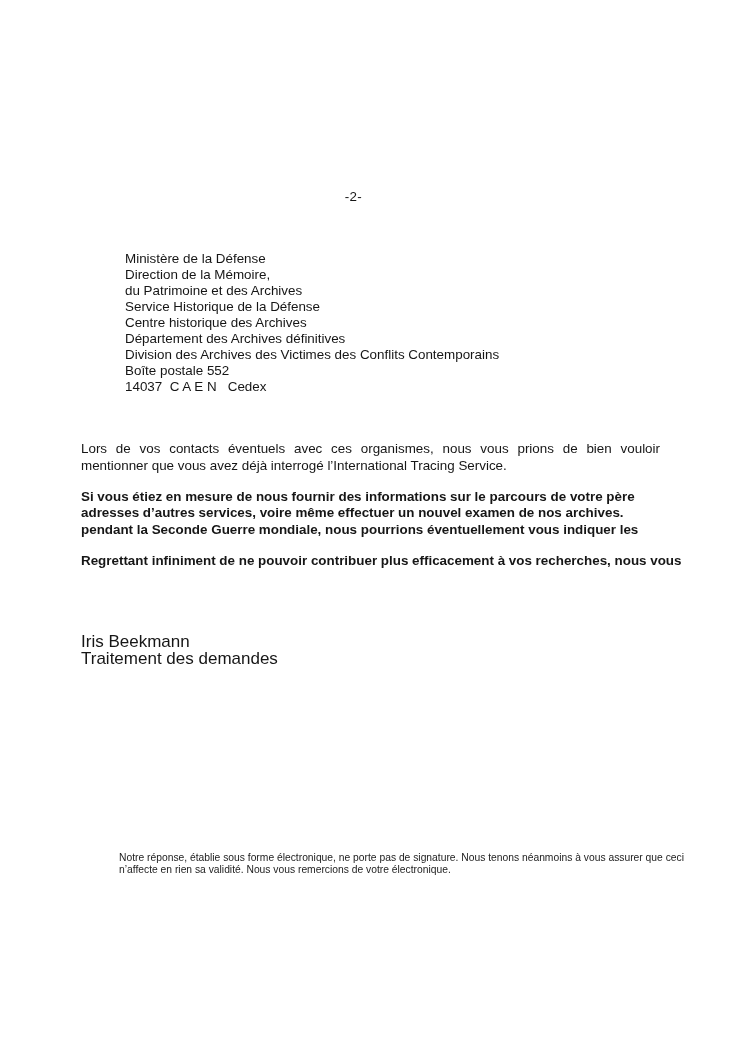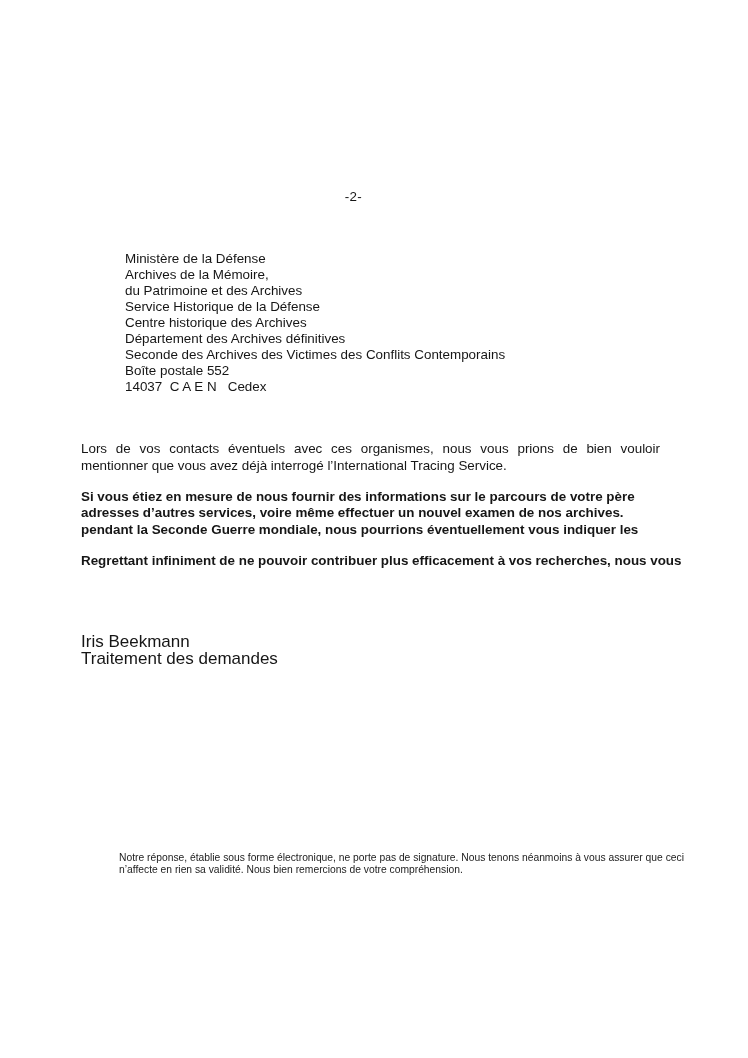--- a/index.html
+++ b/index.html
@@ -79,26 +79,26 @@
 </style>
 </head>
 <body>
 
 <div class="page">
 
   <div class="page-number">-2-</div>
 
   <div class="address">
     <div class="line">Ministère de la Défense</div>
-    <div class="line">Archives de la Mémoire,</div>
+    <div class="line">Direction de la Mémoire,</div>
     <div class="line">du Patrimoine et des Archives</div>
     <div class="line">Service Historique de la Défense</div>
     <div class="line">Centre historique des Archives</div>
     <div class="line">Département des Archives définitives</div>
-    <div class="line">Seconde des Archives des Victimes des Conflits Contemporains</div>
+    <div class="line">Division des Archives des Victimes des Conflits Contemporains</div>
     <div class="line">Boîte postale 552</div>
     <div class="line">14037  C A E N   Cedex</div>
   </div>
 
   <div class="body-text">
     <div class="paragraph">
       <div class="line justify">Lors de vos contacts éventuels avec ces organismes, nous vous prions de bien vouloir</div>
       <div class="line">mentionner que vous avez déjà interrogé l’International Tracing Service.</div>
     </div>
     <div class="paragraph">
@@ -111,16 +111,16 @@
     </div>
   </div>
 
   <div class="signature">
     <div class="line">Iris Beekmann</div>
     <div class="line">Traitement des demandes</div>
   </div>
 
   <div class="footnote">
     <div class="line">Notre réponse, établie sous forme électronique, ne porte pas de signature. Nous tenons néanmoins à vous assurer que ceci</div>
-    <div class="line">n’affecte en rien sa validité. Nous bien remercions de votre compréhension.</div>
+    <div class="line">n’affecte en rien sa validité. Nous vous remercions de votre électronique.</div>
   </div>
 
 </div>
 
 </body></html>

